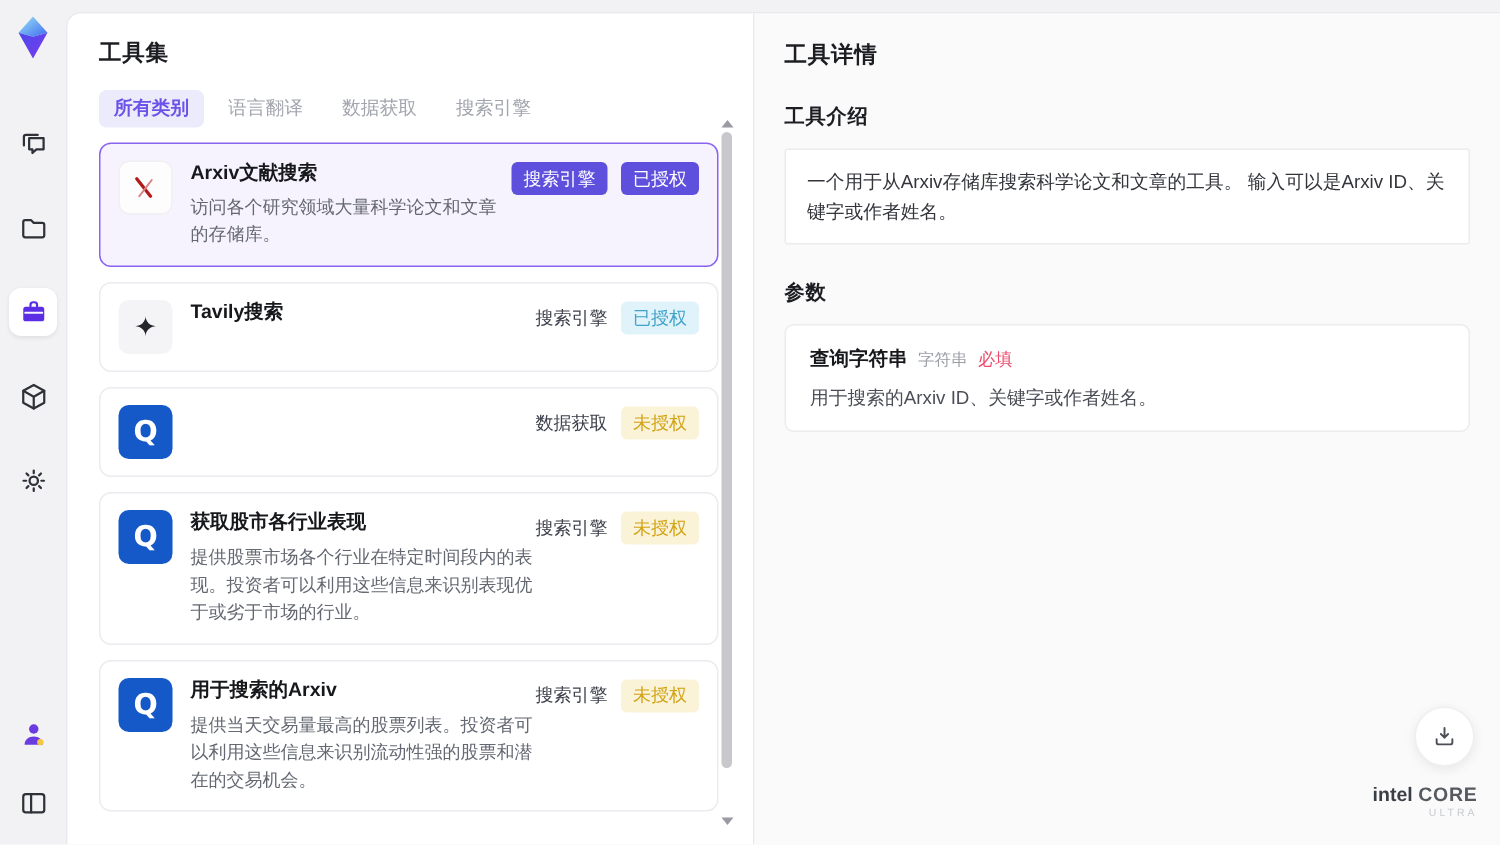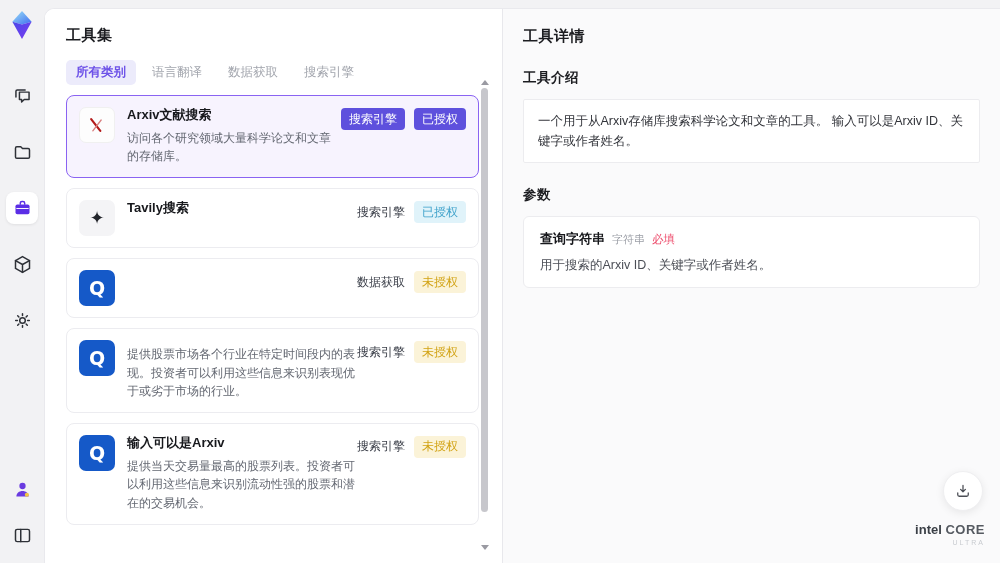--- a/index.html
+++ b/index.html
@@ -194,34 +194,35 @@
       <span class="badge text">数据获取</span>
       <span class="badge yellow">未授权</span>
     </div>
   </div>
 
   <div class="tool-card">
     <div class="tool-icon blue">
               <span class="q">Q</span>
             </div>
     <div class="tool-text">
+      <div class="tool-name">获取股市各行业表现</div>
       <div class="tool-desc">提供股票市场各个行业在特定时间段内的表现。投资者可以利用这些信息来识别表现优于或劣于市场的行业。</div>
     </div>
     <div class="tool-badges">
       <span class="badge text">搜索引擎</span>
       <span class="badge yellow">未授权</span>
     </div>
   </div>
 
   <div class="tool-card">
     <div class="tool-icon blue">
               <span class="q">Q</span>
             </div>
     <div class="tool-text">
-      <div class="tool-name">输入可以是Arxiv</div>
+      <div class="tool-name">用于搜索的Arxiv</div>
       <div class="tool-desc">提供当天交易量最高的股票列表。投资者可以利用这些信息来识别流动性强的股票和潜在的交易机会。</div>
     </div>
     <div class="tool-badges">
       <span class="badge text">搜索引擎</span>
       <span class="badge yellow">未授权</span>
     </div>
   </div>
 
 </div>
 

